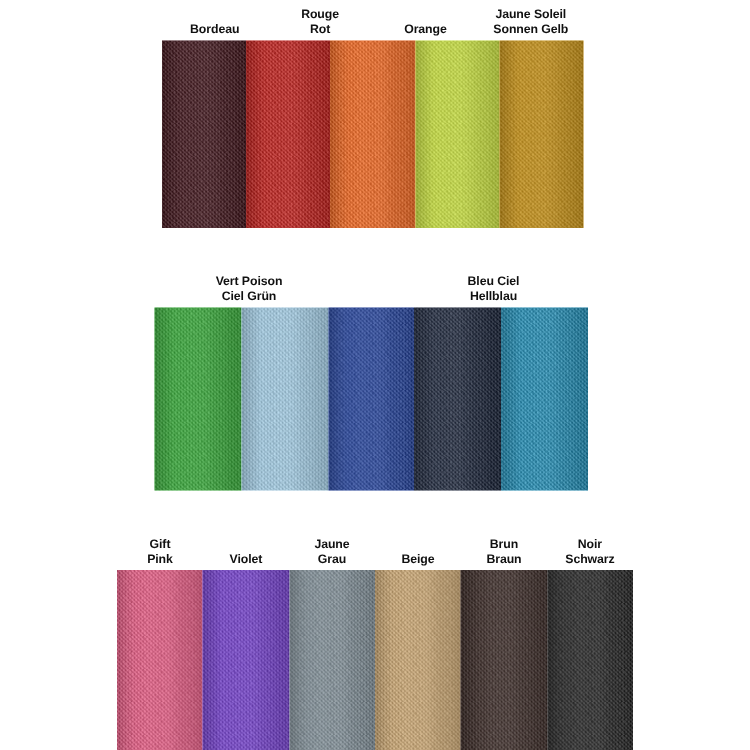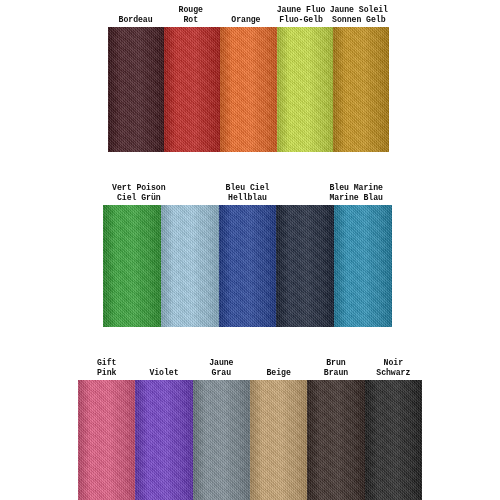--- a/index.html
+++ b/index.html
@@ -21,21 +21,20 @@
   .label-cell {
     flex: 1 1 0;
     text-align: center;
     font-size: 8.2px;
     font-weight: bold;
     color: #111111;
     line-height: 1.22;
     letter-spacing: -0.05px;
     padding: 0 1px;
     white-space: nowrap;
-    font-family: Liberation Mono, monospace;
   }
   .label-cell .l2 { display: block; }
 
   .swatches {
     position: absolute; left: 0; right: 0; top: 0; bottom: 0;
     display: flex;
   }
   .swatch {
     flex: 1 1 0;
     position: relative;
@@ -71,37 +70,35 @@
 </style>
 </head>
 <body style="background: rgb(255, 255, 255);">
 
 <div class="page">
 
   <div class="labels" id="labels-1" style="left: 108px; width: 281px; top: 1px; height: 24px;">
       <div class="label-cell"><span>Bordeau</span></div>
       <div class="label-cell"><span>Rouge</span><span class="l2">Rot</span></div>
       <div class="label-cell"><span>Orange</span></div>
-      <div class="label-cell"><span>Jaune Fluo</span><span class="l2">Fluo-Gelb</span></div>
       <div class="label-cell"><span>Jaune Soleil</span><span class="l2">Sonnen Gelb</span></div>
     </div>
   <div class="row" id="row-1" style="left: 108px; top: 27px; width: 281px; height: 125px;">
     <div class="swatches" id="sw-1">
         <div class="swatch" style="background: rgb(60, 15, 22);"></div>
         <div class="swatch" style="background: rgb(194, 26, 22);"></div>
         <div class="swatch" style="background: rgb(244, 101, 27);"></div>
         <div class="swatch" style="background: rgb(203, 228, 59);"></div>
         <div class="swatch" style="background: rgb(200, 144, 14);"></div>
       </div>
   </div>
 
   <div class="labels" id="labels-2" style="left: 103px; width: 289px; top: 179px; height: 24px; gap: 37px;">
       <div class="label-cell"><span>Vert Poison</span><span class="l2">Ciel Grün</span></div>
       <div class="label-cell"><span>Bleu Ciel</span><span class="l2">Hellblau</span></div>
-      <div class="label-cell"><span>Bleu Marine</span><span class="l2">Marine Blau</span></div>
     </div>
   <div class="row" id="row-2" style="left: 103px; top: 205px; width: 289px; height: 122px;">
     <div class="swatches" id="sw-2">
         <div class="swatch" style="background: rgb(44, 163, 46);"></div>
         <div class="swatch" style="background: rgb(159, 203, 228);"></div>
         <div class="swatch" style="background: rgb(27, 59, 152);"></div>
         <div class="swatch" style="background: rgb(20, 30, 52);"></div>
         <div class="swatch" style="background: rgb(29, 140, 181);"></div>
       </div>
   </div>

